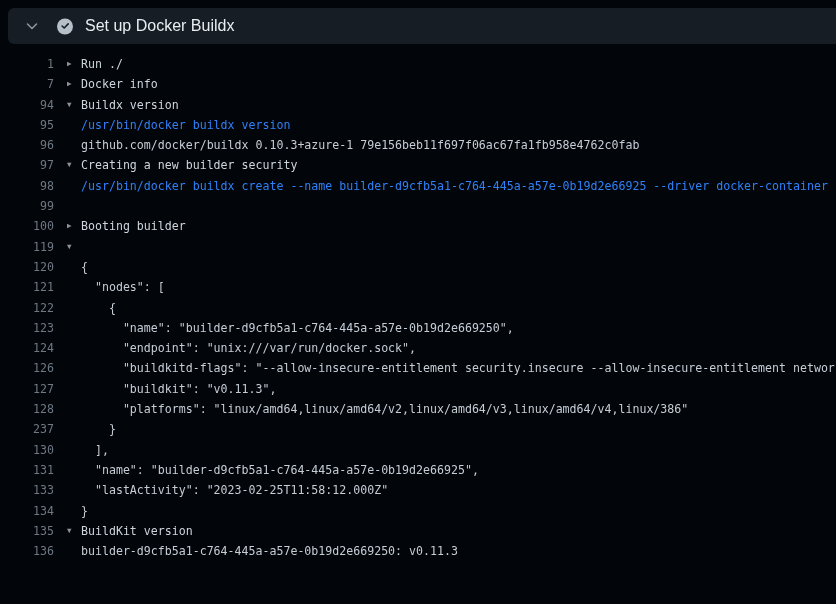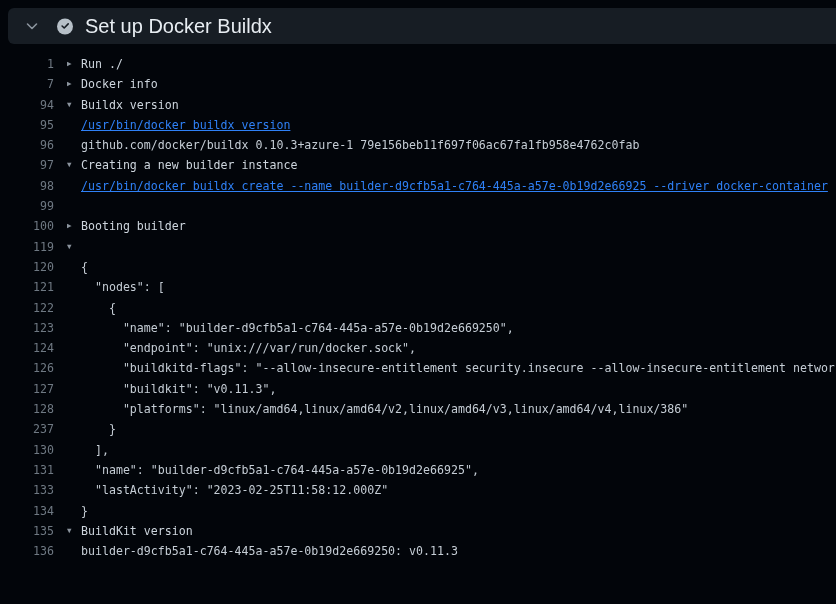--- a/index.html
+++ b/index.html
@@ -16,21 +16,21 @@
     border-radius: 6px 0 0 6px;
     display: flex;
     align-items: center;
     cursor: pointer;
   }
   .chev-box { width: 16px; height: 16px; margin-left: 16px; display: flex; align-items: center; justify-content: center; }
   .check-box { width: 16px; height: 16px; margin-left: 17px; display: flex; align-items: center; justify-content: center; }
   .step-title {
     margin-left: 12px;
     color: #e8edf2;
-    font-size: 20px;
+    font-size: 16px;
     font-weight: 400;
   }
   .log {
     margin-top: 10px;
     width: 100%;
     overflow: hidden;
   }
   .row {
     display: flex;
     height: 20.3px;
@@ -48,21 +48,21 @@
   .arrow {
     flex: 0 0 14px;
     margin-left: 13px;
     color: #8b949e;
     font-size: 7.5px;
     line-height: 20.3px;
     text-align: left;
   }
   .txt { color: #c5cdd5; text-align: center; }
   .row.group .txt { color: #cdd5dd; }
-  .txt.cmd { color: #2f81f7; text-decoration: underline; }
+  .txt.cmd { color: #2f81f7; }
   .row.group { cursor: pointer; }
 </style>
 </head>
 <body>
 
 <div class="step-header">
   <span class="chev-box">
     <svg width="16" height="16" viewBox="0 0 16 16">
       <path d="M3.5 6l4.5 4.5L12.5 6" stroke="#8b949e" stroke-width="1.6" fill="none" stroke-linecap="round" stroke-linejoin="round"></path>
     </svg>
@@ -103,21 +103,21 @@
 
   <div class="row">
     <span class="num">96</span>
     <span class="arrow"></span>
     <span class="txt">github.com/docker/buildx 0.10.3+azure-1 79e156beb11f697f06ac67fa1fb958e4762c0fab</span>
   </div>
 
   <div class="row group">
     <span class="num">97</span>
     <span class="arrow">▼</span>
-    <span class="txt">Creating a new builder instance</span>
+    <span class="txt">Creating a new builder security</span>
   </div>
 
   <div class="row">
     <span class="num">98</span>
     <span class="arrow"></span>
     <span class="txt cmd">/usr/bin/docker buildx create --name builder-d9cfb5a1-c764-445a-a57e-0b19d2e66925 --driver docker-container</span>
   </div>
 
   <div class="row">
     <span class="num">99</span>

